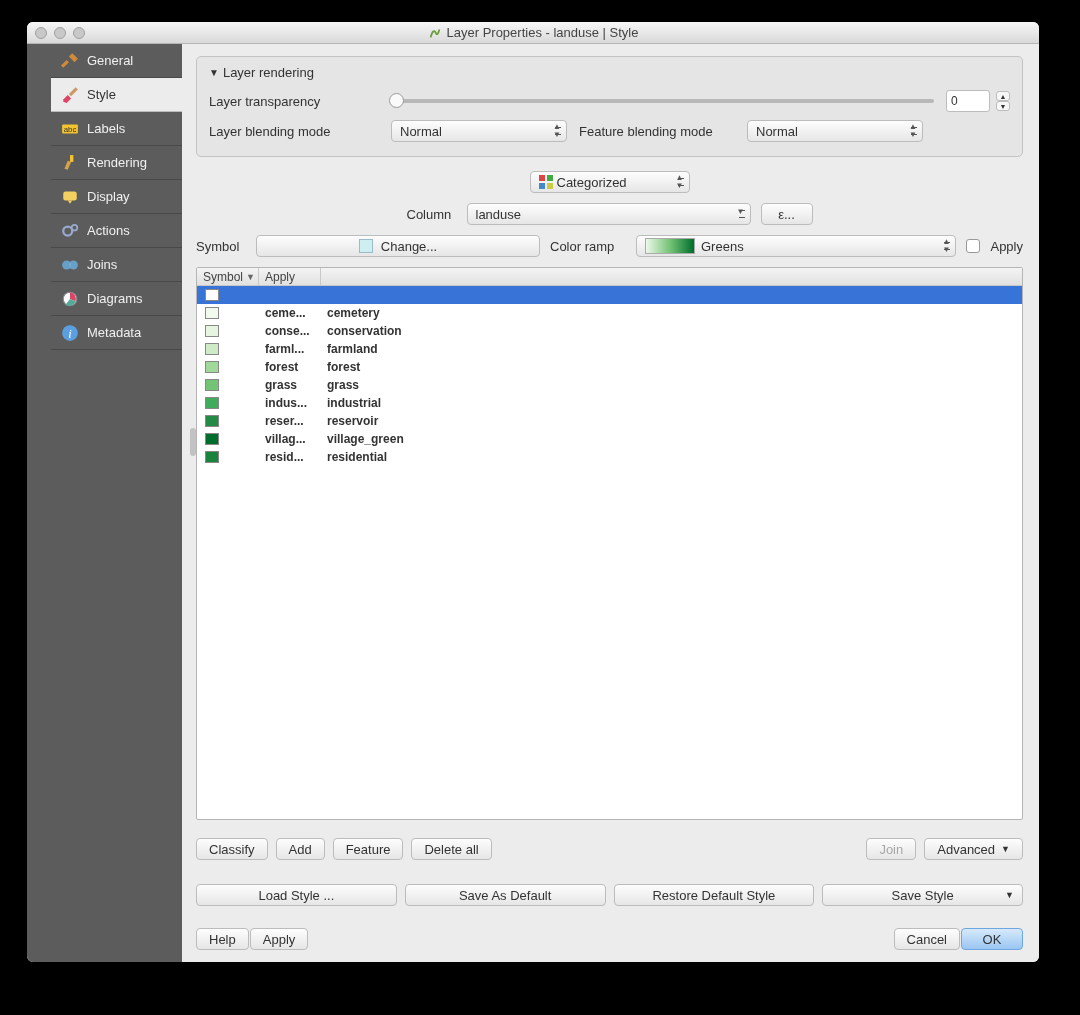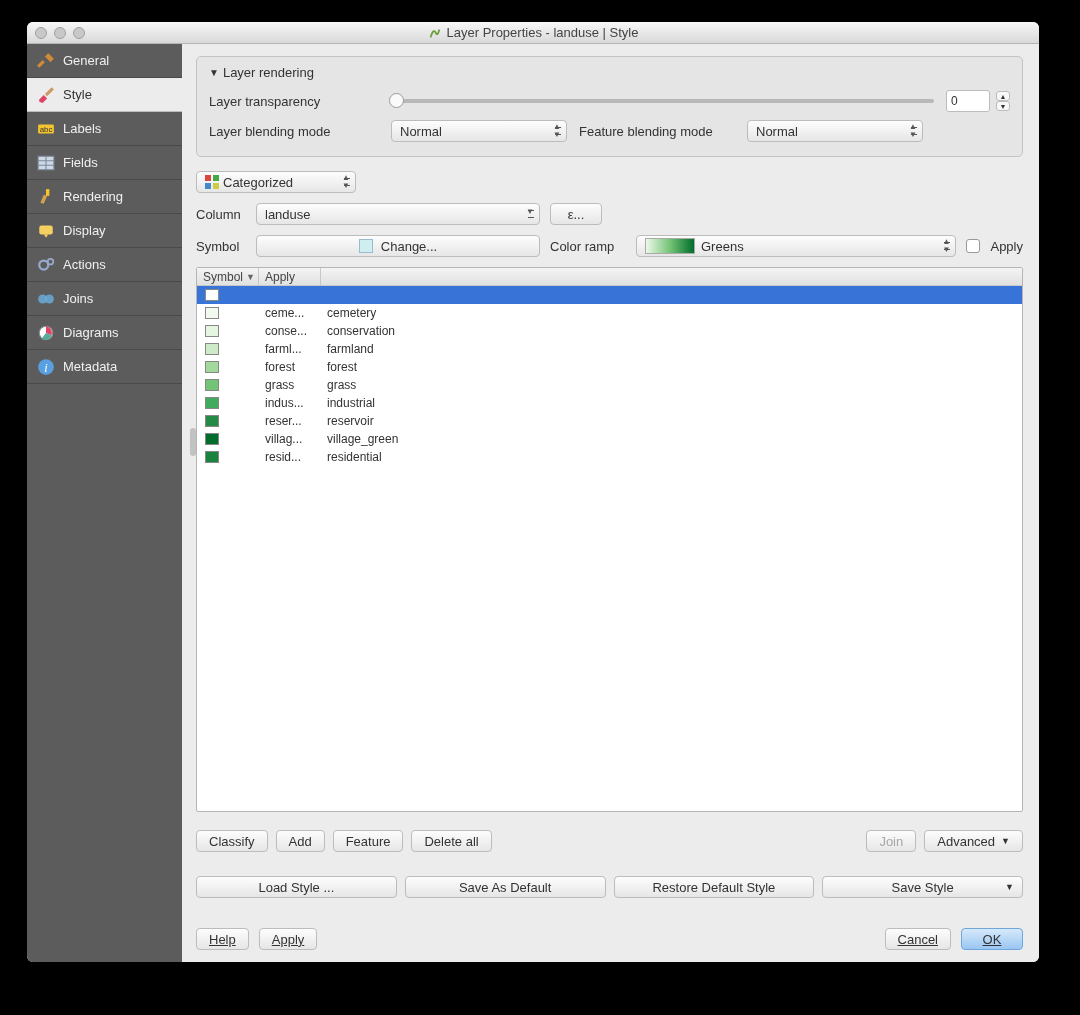--- a/index.html
+++ b/index.html
@@ -64,20 +64,21 @@
     color: #f0f0f0;
     font-size: 13px;
     padding-top:0;
   }
   .nav-item {
     display:flex; align-items:center; gap:8px;
     height:34px;
     padding: 16px 10px;
     border-bottom: 1px solid rgba(0,0,0,0.2);
     cursor:pointer;
+    margin-left:24px;
   }
   .nav-item.active {
     background:#ececec;
     color:#333;
   }
   .nav-icon {
     width:18px;height:18px;display:inline-flex;align-items:center;justify-content:center;
   }
   .nav-icon svg{width:100%;height:100%;}
   .main {
@@ -165,47 +166,47 @@
     display:flex;flex-direction:column;min-height:0;position:relative;
   }
   .thead{
     height:18px;background:linear-gradient(#f4f4f4,#e1e1e1);
     border-bottom:1px solid #c8c8c8;
     display:flex;
     font-size:12px;color:#444;
   }
   .th{border-right:1px solid #c8c8c8;display:flex;align-items:center;padding:0 6px;gap:3px;}
   .th .sort{font-size:9px;color:#666;}
-  .tbody{flex:1;overflow:auto;position:relative;}
+  .tbody{flex:1;overflow:auto;position:relative;font-weight:bold;}
   .trow{
     height:18px;display:flex;align-items:center;font-size:12px;
   }
   .trow.selected{background:#3874d7;color:#fff;}
   .tcell{padding:0 6px;overflow:hidden;text-overflow:ellipsis;white-space:nowrap;}
   .colsym{width:62px;display:flex;align-items:center;justify-content:flex-start;padding-left:8px;}
   .colval{width:62px;}
   .collab{flex:1;}
   .swatch{width:14px;height:12px;border:1px solid #888;}
   .scrollhint{
     position:absolute;left:-7px;top:160px;width:6px;height:28px;background:#c2c2c2;border-radius:3px;
   }
   .btnrow{display:flex;gap:8px;align-items:center;margin-top:8px;}
   .btnrow .spacer{flex:1;}
-  .formrow{display:flex;align-items:center;gap:10px;}
+  .formrow{display:flex;align-items:center;gap:10px;justify-content:center;}
   .formrow .label-s{width:50px;}
   .ramp{
     width:50px;height:16px;
     background:linear-gradient(90deg,#edf8e9,#74c476,#006d2c);
     border:0.5px solid #aaa;
   }
   .change-swatch{width:14px;height:14px;background:#cfeef0;border:1px solid #9bc;}
   .checkbox{width:14px;height:14px;border:1px solid #999;border-radius:3px;background:#fff;}
   .stylebtns{display:flex;gap:8px;margin-top:6px;}
   .stylebtns .btn{flex:1;}
-  .footer{display:flex;gap:10px;margin-top:20px;text-decoration:underline;}
+  .footer{display:flex;gap:1px;margin-top:12px;}
   .footer .spacer{flex:1;}
 </style>
 </head>
 <body>
 
 <div class="window">
   <div class="titlebar">
     <div class="traffic">
       <div class="dot"></div>
       <div class="dot"></div>
@@ -245,31 +246,20 @@
           <svg viewBox="0 0 16 16">
               <rect x="1" y="4" width="14" height="8" rx="1" fill="#f4c430"></rect>
               <text x="8" y="11" font-size="7" text-anchor="middle" fill="#333">abc</text>
             </svg>
         </span>
         <span>Labels</span>
       </div>
       <div class="nav-item">
         <span class="nav-icon">
           <svg viewBox="0 0 16 16">
-              <rect x="1" y="2" width="14" height="12" fill="#cfd8e3" stroke="#7a8aa0"></rect>
-              <line x1="1" y1="6" x2="15" y2="6" stroke="#7a8aa0"></line>
-              <line x1="1" y1="10" x2="15" y2="10" stroke="#7a8aa0"></line>
-              <line x1="8" y1="2" x2="8" y2="14" stroke="#7a8aa0"></line>
-            </svg>
-        </span>
-        <span>Fields</span>
-      </div>
-      <div class="nav-item">
-        <span class="nav-icon">
-          <svg viewBox="0 0 16 16">
               <path d="M3 13l3-7 3 1-3 7z" fill="#d6a24a"></path>
               <rect x="8" y="1" width="3" height="6" fill="#f4c430"></rect>
             </svg>
         </span>
         <span>Rendering</span>
       </div>
       <div class="nav-item">
         <span class="nav-icon">
           <svg viewBox="0 0 16 16">
               <rect x="2" y="3" width="12" height="8" rx="2" fill="#f4d060"></rect>

